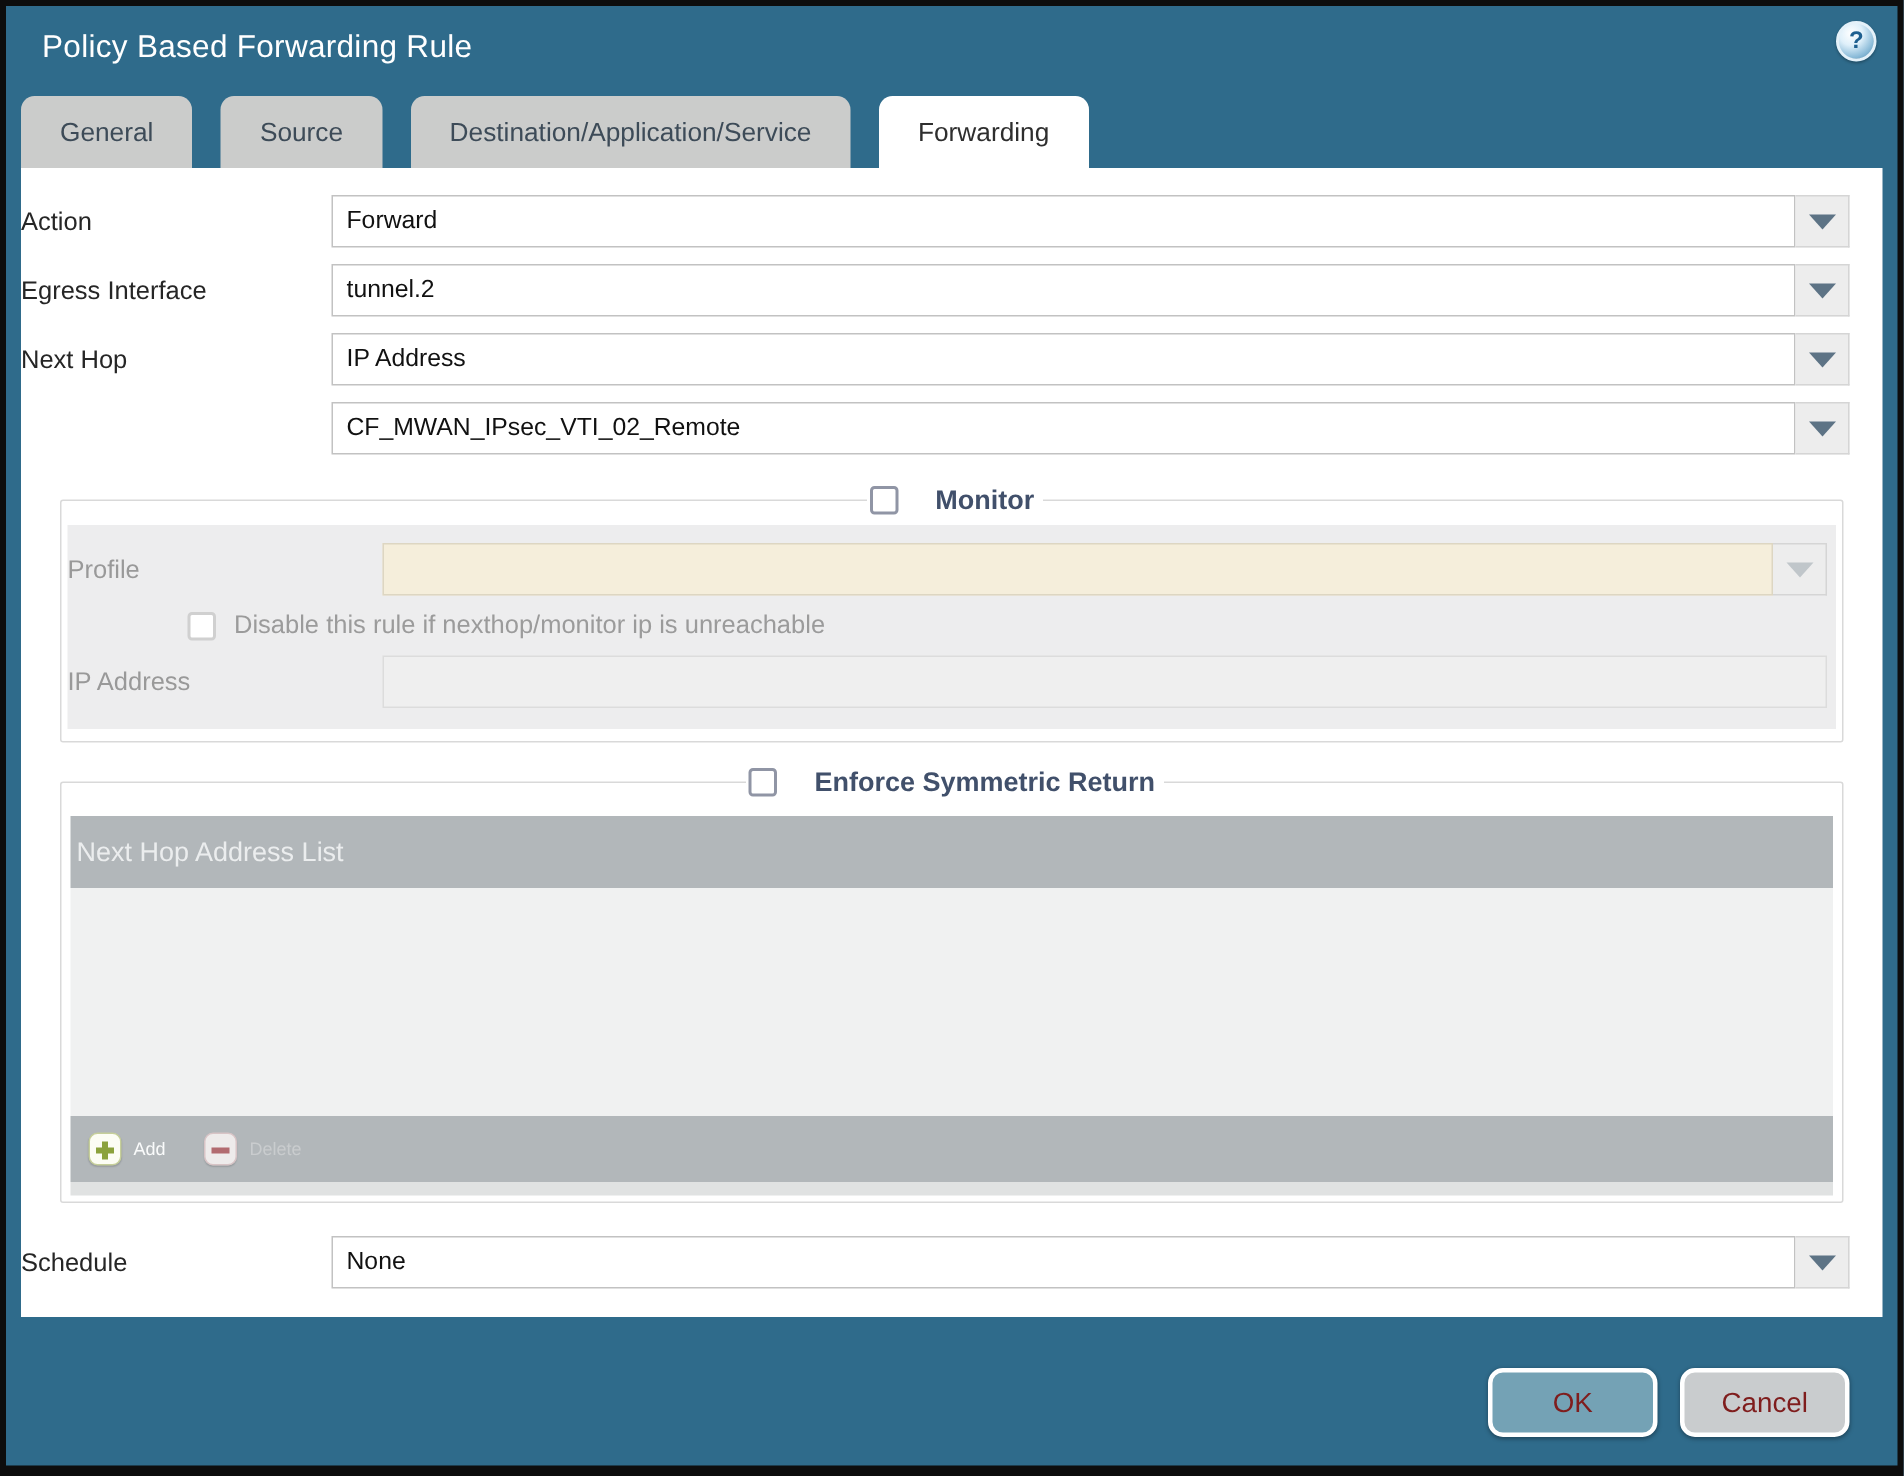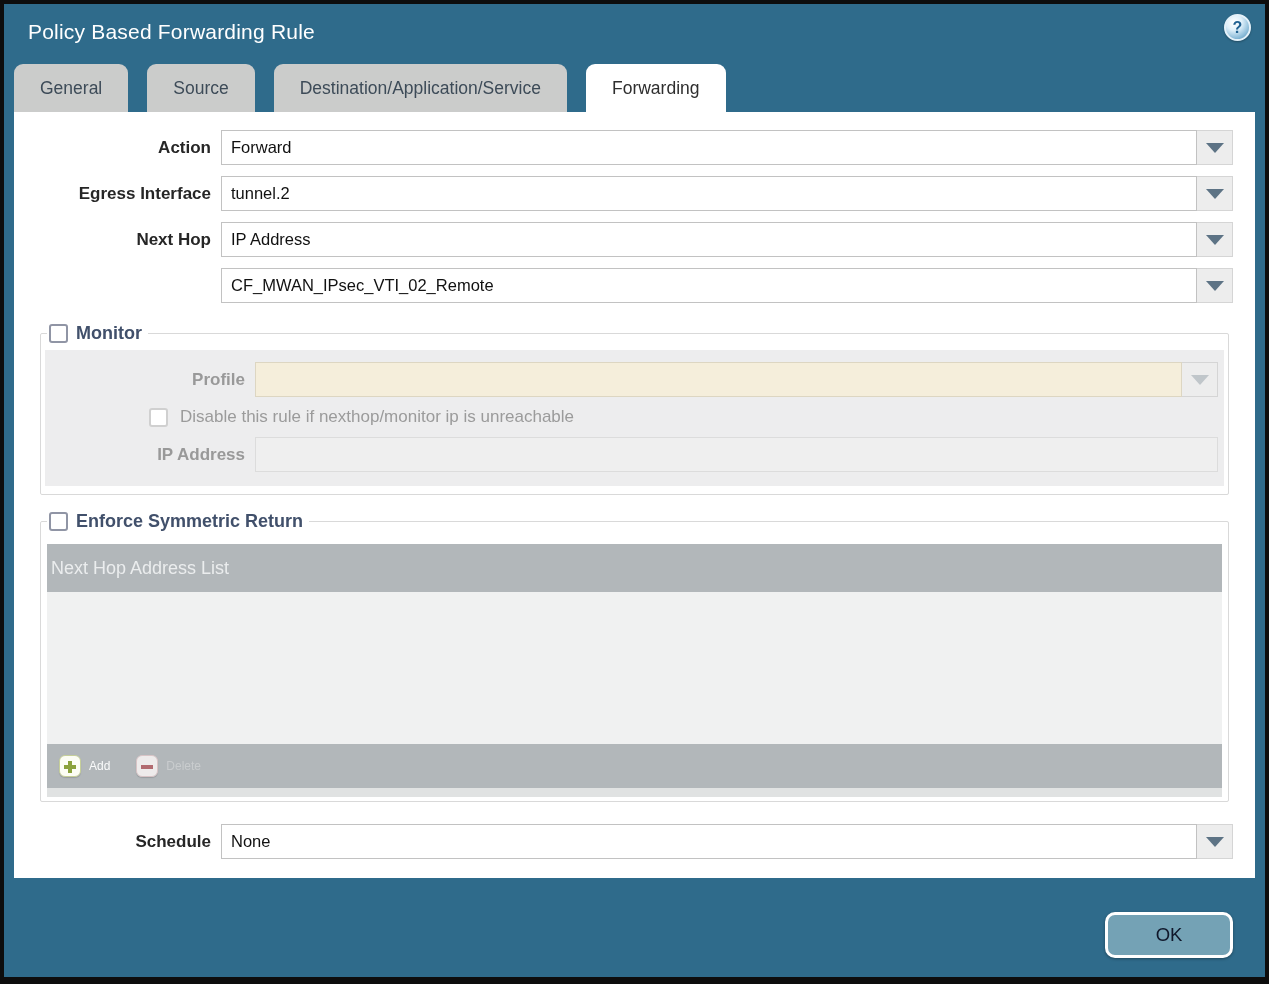--- a/index.html
+++ b/index.html
@@ -22,46 +22,46 @@
   
   .tabs { display:flex; gap:19px; margin:0 10px; height:48px; }
   .tab { background:#cbcccb; border-radius:9px 9px 0 0; color:#3d4b58; font-size:17.5px;
          display:flex; align-items:center; justify-content:center; padding:0 26px; cursor:pointer; }
   .tab.active { background:#ffffff; color:#2e2e2e; }
 
   
   .content { background:#ffffff; margin:0 10px; height:766px; padding-top:18px; position:relative; }
 
   .form-row { display:flex; align-items:center; margin:0 22px 11px 0; }
-  .form-label { width:207px; text-align:right; padding-right:10px; color:#262626; font-size:17px; flex:none;font-weight:bold; }
+  .form-label { width:207px; padding-right:10px; color:#262626; font-size:17px; flex:none; }
   .field { flex:1; display:flex; align-items:flex-end; }
   .field input { flex:1; height:35px; border:1px solid #c2c2c2; font-size:16.5px; padding:0 9px;
                  color:#111111; font-family:"Liberation Sans",sans-serif; background:#ffffff; outline:none; }
   .dd-btn { width:36px; height:35px; background:#ededed; border:1px solid #d5d5d5; border-left:none;
             display:flex; align-items:center; justify-content:center; cursor:pointer; flex:none; }
   .tri { width:0; height:0; border-left:9px solid transparent; border-right:9px solid transparent;
          border-top:10px solid #5d7385; }
   .dd-btn.disabled .tri { border-top-color:#c0c6ca; }
 
   
   fieldset { border:1px solid #d9d9d9; border-radius:2px; margin:0 26px; padding:6px 4px 8px 4px; }
-  legend { display:flex; align-items:center; gap:8px; padding:0 6px 0 2px; margin-left:2px; }
+  legend { display:flex; align-items:center; gap:25px; padding:0 6px 0 2px; margin-left:2px;text-align:center; }
   legend .cap { font-weight:bold; font-size:18px; color:#41506b; }
   .checkbox { width:19px; height:19px; background:#ffffff; border:2px solid #9095a5; border-radius:3px;
               cursor:pointer; flex:none; }
   .checkbox.disabled { border-color:#d0d0d0; cursor:default; }
 
   .fs-monitor { margin-top:20px; }
   .panel { background:#ededee; padding:12px 6px 14px 0; }
   .panel .form-row { margin:0 0 10px 0; }
   .panel .form-row:last-child { margin-bottom:0; }
   .panel .form-label { width:210px; color:#999999; }
   .panel input.beige { background:#f5eedb; border-color:#ddd6c2; }
   .panel input.gray { background:#efefef; border-color:#dcdcdc; }
-  .chk-row { display:flex; align-items:center; gap:12px; margin:10px 0 10px 104px; }
+  .chk-row { display:flex; align-items:center; gap:12px; margin:10px 0 10px 80px; }
   .chk-row .lbl { color:#9b9b9b; font-size:17px; }
 
   .fs-enforce { margin-top:16px; padding-bottom:4px; }
   .table { margin:6px 2px 0 2px; }
   .t-head { height:48px; background:#b2b7ba; display:flex; align-items:center; padding-left:4px;
             color:#ebedee; font-size:18px; }
   .t-body { height:152px; background:#f0f1f1; }
   .t-foot { height:44px; background:#b2b7ba; display:flex; align-items:center; gap:26px; padding-left:12px; }
   .t-strip { height:9px; background:#e0e2e2; }
   .tool { display:flex; align-items:center; gap:8px; cursor:pointer; }
@@ -73,22 +73,22 @@
   .ico-add { background:#fcfdf4; border:1px solid #c6cf9a; }
   .ico-add::before { content:""; position:absolute; left:4px; top:9px; width:12px; height:4px; background:#8ba23c; }
   .ico-add::after  { content:""; position:absolute; left:8px; top:5px; width:4px; height:12px; background:#8ba23c; }
   .ico-del { background:rgba(252,248,248,.8); border:1px solid #d8c4c6; }
   .ico-del::before { content:""; position:absolute; left:4px; top:9px; width:12px; height:4px; background:#b26b70; }
 
   .schedule-row { margin-top:22px; }
 
   
   .footer { position:absolute; right:32px; top:908px; display:flex; gap:15px; }
-  .btn { width:128px; height:46px; border-radius:10px; border:3px solid #ffffff; font-size:18.5px;
-         color:#0f172a; font-family:"Liberation Sans",sans-serif; cursor:pointer;
+  .btn { width:113px; height:46px; border-radius:10px; border:3px solid #ffffff; font-size:18.5px;
+         color:#7f1d1d; font-family:"Liberation Sans",sans-serif; cursor:pointer;
          box-shadow:0 1px 3px rgba(0,0,0,.35); }
   .btn.ok { background:#74a2b5; }
   .btn.cancel { background:#c9ccce; }
 </style>
 </head>
 <body>
 
 <div class="frame">
 
   <div class="titlebar">
@@ -204,15 +204,16 @@
         <div class="dd-btn">
             <span class="tri"></span>
           </div>
       </div>
     </div>
 
   </div>
 
   <div class="footer">
     <button class="btn ok">OK</button>
+    <button class="btn cancel">Cancel</button>
   </div>
 
 </div>
 
 </body></html>

